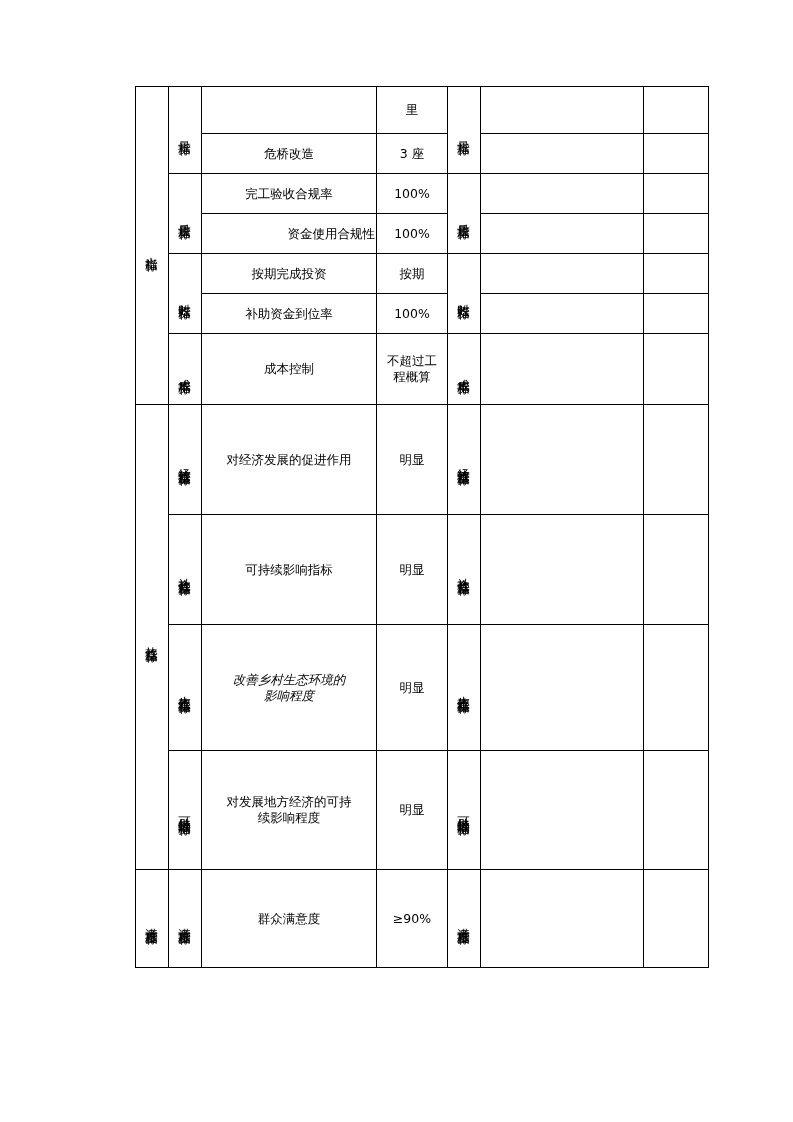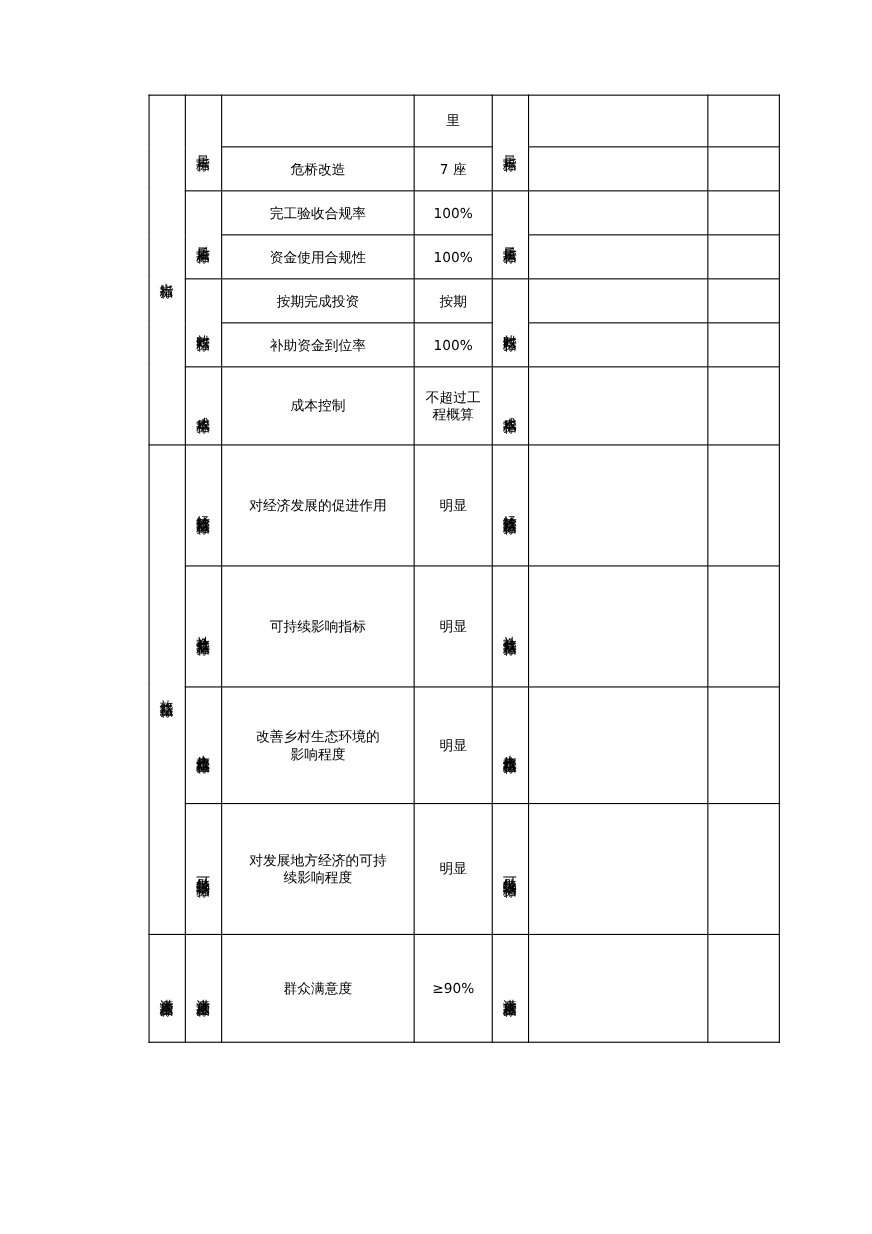--- a/index.html
+++ b/index.html
@@ -91,36 +91,36 @@
         <td class="vcell" rowspan="2"><span class="vert nowrapc">量指标</span></td>
         <td style="height:42px;"></td>
         <td>里</td>
         <td class="vcell" rowspan="2"><span class="vert nowrapc">量指标</span></td>
         <td></td>
         <td></td>
       </tr>
 
       <tr>
         <td style="height:35px;">危桥改造</td>
-        <td>7 座</td>
+        <td>3 座</td>
         <td></td>
         <td></td>
       </tr>
 
       <tr>
         <td class="vcell" rowspan="2"><span class="vert nowrapc">质量指标</span></td>
         <td style="height:35px;">完工验收合规率</td>
         <td>100%</td>
         <td class="vcell" rowspan="2"><span class="vert nowrapc">质量指标</span></td>
         <td></td>
         <td></td>
       </tr>
 
       <tr>
-        <td style="height:35px;">资金使用合规性</td>
+        <td style="height:35px;text-align:right;">资金使用合规性</td>
         <td>100%</td>
         <td></td>
         <td></td>
       </tr>
 
       <tr>
         <td class="vcell" rowspan="2"><span class="vert nowrapc">时效指标</span></td>
         <td style="height:35px;">按期完成投资</td>
         <td>按期</td>
         <td class="vcell" rowspan="2"><span class="vert nowrapc">时效指标</span></td>
@@ -158,21 +158,21 @@
         <td class="vcell"><span class="vert nowrapc">社会效益指标</span></td>
         <td style="height:105px;">可持续影响指标</td>
         <td>明显</td>
         <td class="vcell"><span class="vert nowrapc">社会效益指标</span></td>
         <td></td>
         <td></td>
       </tr>
 
       <tr>
         <td class="vcell"><span class="vert nowrapc">生态效益指标</span></td>
-        <td class="wrapc" style="height:105px; padding:0 26px;">改善乡村生态环境的影响程度</td>
+        <td class="wrapc" style="height:105px; padding:10px 26px;font-style:italic;">改善乡村生态环境的影响程度</td>
         <td>明显</td>
         <td class="vcell"><span class="vert nowrapc">生态效益指标</span></td>
         <td></td>
         <td></td>
       </tr>
 
       <tr>
         <td class="vcell"><span class="vert nowrapc">可持续影响指标</span></td>
         <td class="wrapc" style="height:118px; padding:0 20px;margin-top:11px;">对发展地方经济的可持续影响程度</td>
         <td>明显</td>

